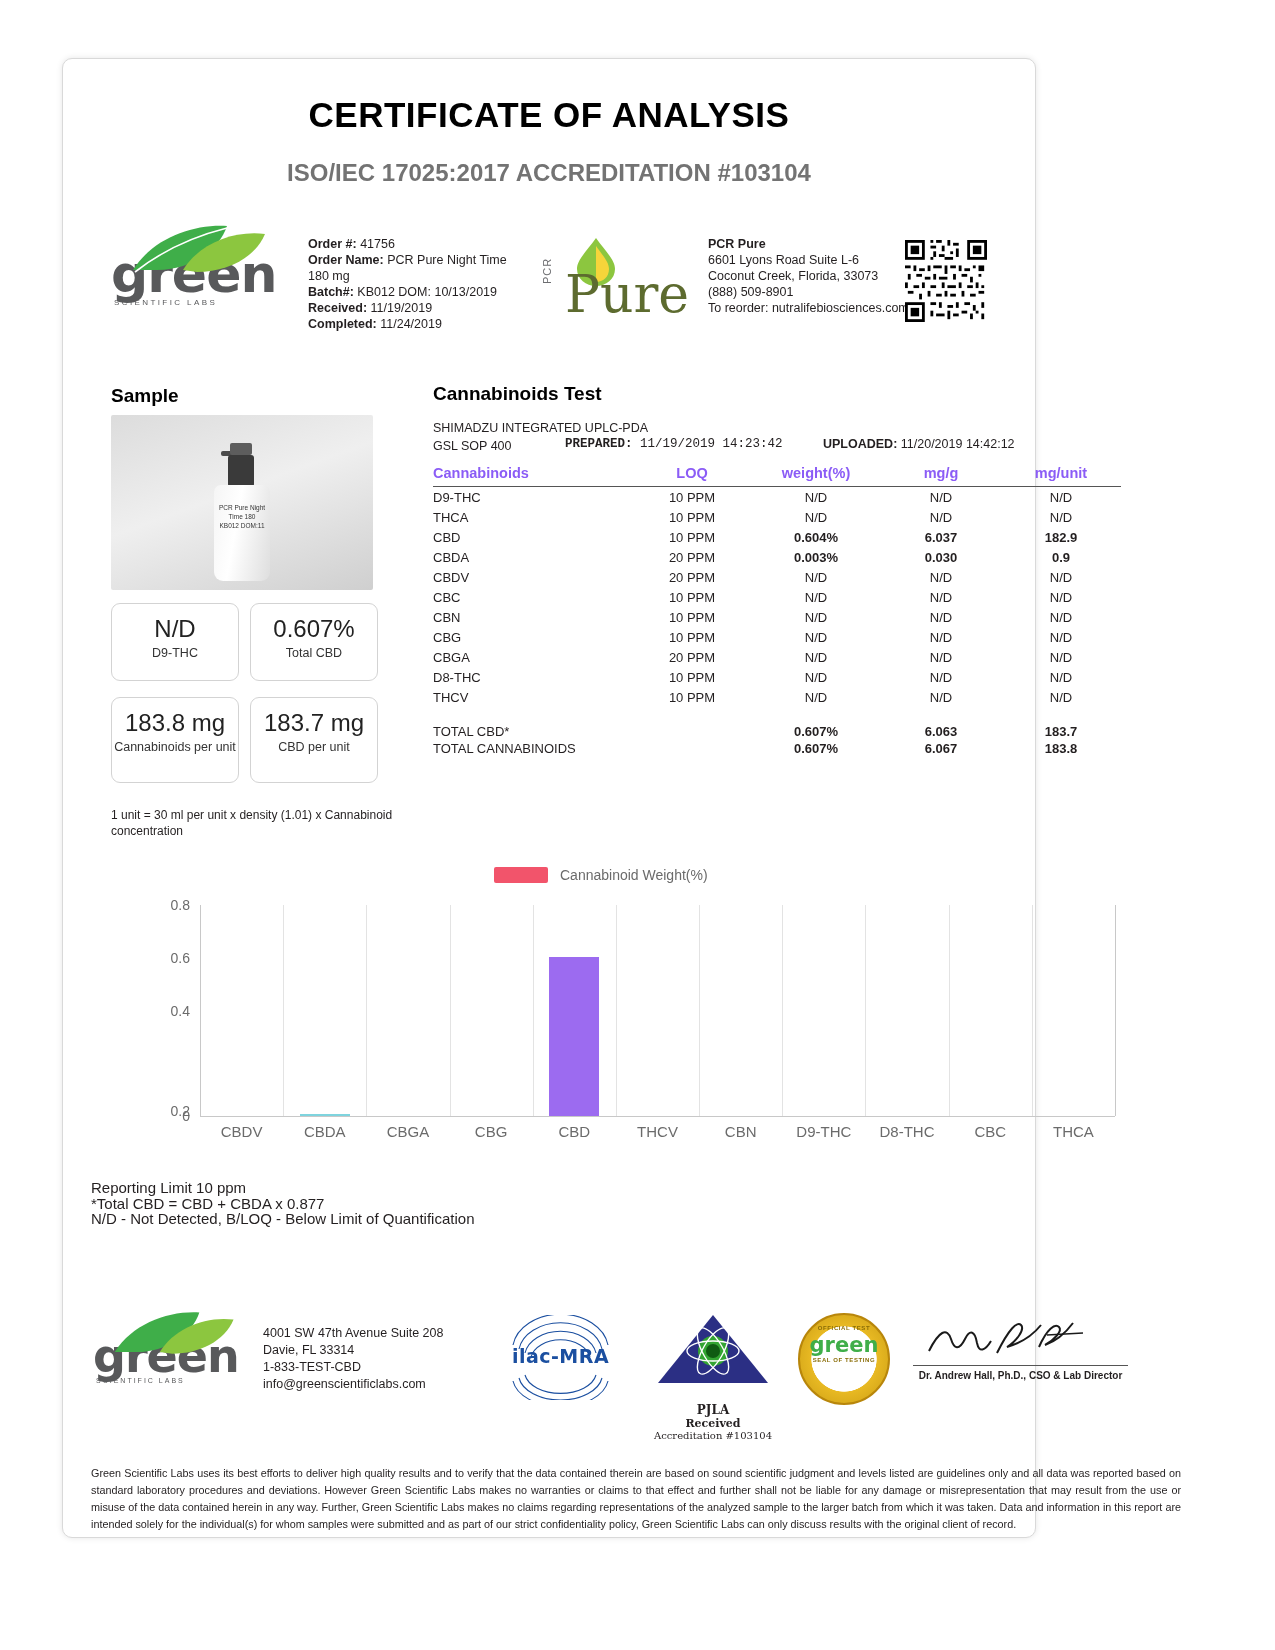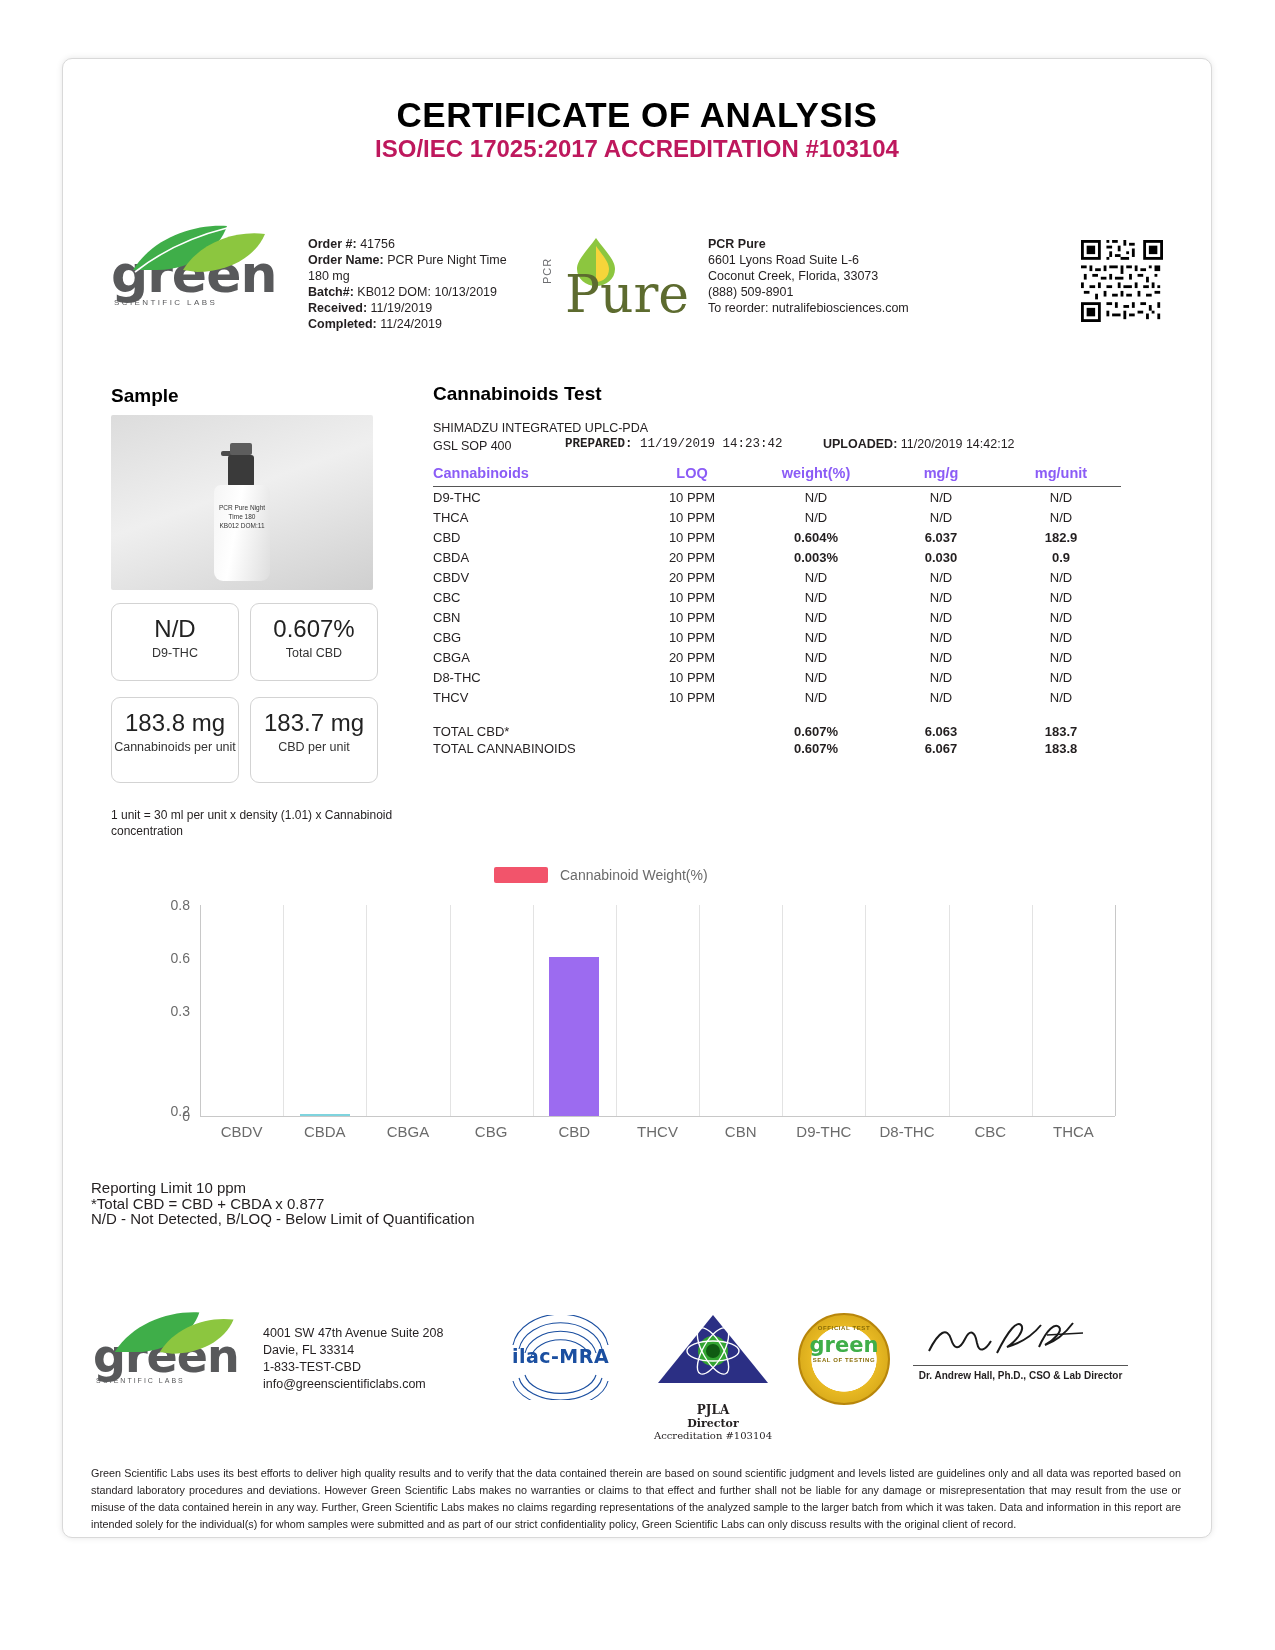--- a/index.html
+++ b/index.html
@@ -11,21 +11,21 @@
     width: 1275px;
     height: 1650px;
     font-family: "Liberation Sans", sans-serif;
     color: #231f20;
     position: relative;
   }
   .page {
     position: absolute;
     left: 62px;
     top: 58px;
-    width: 1150px;
+    width: 974px;
     height: 1480px;
     background: #fff;
     border: 1px solid #d9d9d9;
     border-radius: 10px;
     box-shadow: 0 0 6px rgba(0,0,0,0.10);
     box-sizing: border-box;
   }
   .inner {
     position: relative;
     width: 100%;
@@ -38,22 +38,22 @@
     font-size: 35px;
     font-weight: bold;
     letter-spacing: 0.5px;
     margin-top: 36px;
     color: #000;
   }
   .subtitle {
     text-align: center;
     font-size: 24px;
     font-weight: bold;
-    margin-top: 0;
-    color: #be185d;
+    margin-top: 24px;
+    color: #737373;
   }
 
   
   .toprow {
     position: absolute;
     top: 135px;
     left: 0;
     width: 100%;
     height: 120px;
   }
@@ -772,21 +772,21 @@
   </table>
 
   <div class="chart-wrap">
     <div class="legend">
       <div class="sw"></div>
       <div class="lt">Cannabinoid Weight(%)</div>
     </div>
     <div class="plot" id="plot">
           <div class="ytick" style="top: 211px;">0</div>
           <div class="ytick" style="top: 158.25px; margin-top: 48px;">0.2</div>
-          <div class="ytick" style="top: 105.5px;">0.3</div>
+          <div class="ytick" style="top: 105.5px;">0.4</div>
           <div class="ytick" style="top: 52.75px;">0.6</div>
           <div class="ytick" style="top: 0px;">0.8</div>
           <div class="vline edge" style="left: 0px;"></div>
           <div class="vline" style="left: 83.1818px;"></div>
           <div class="vline" style="left: 166.364px;"></div>
           <div class="vline" style="left: 249.545px;"></div>
           <div class="vline" style="left: 332.727px;"></div>
           <div class="vline" style="left: 415.909px;"></div>
           <div class="vline" style="left: 499.091px;"></div>
           <div class="vline" style="left: 582.273px;"></div>
@@ -865,21 +865,21 @@
         <polygon points="59,4 114,72 4,72" fill="#2b2f84"></polygon>
         <circle cx="59" cy="40" r="15" fill="#33a532"></circle>
         <circle cx="59" cy="40" r="7" fill="#0f5b12"></circle>
         <g fill="none" stroke="#ffffff" stroke-width="1.4">
           <ellipse cx="59" cy="40" rx="26" ry="10"></ellipse>
           <ellipse cx="59" cy="40" rx="26" ry="10" transform="rotate(60 59 40)"></ellipse>
           <ellipse cx="59" cy="40" rx="26" ry="10" transform="rotate(-60 59 40)"></ellipse>
         </g>
       </svg>
       <div class="pjla-t1">PJLA</div>
-      <div class="pjla-t2">Director</div>
+      <div class="pjla-t2">Received</div>
       <div class="pjla-t3">Accreditation #103104</div>
     </div>
 
     <div class="seal">
       <div class="seal-top">OFFICIAL TEST</div>
       <div class="seal-word" style="margin-top:2px">green</div>
       <div class="seal-bot">SEAL OF TESTING</div>
     </div>
 
     <div class="sig">

